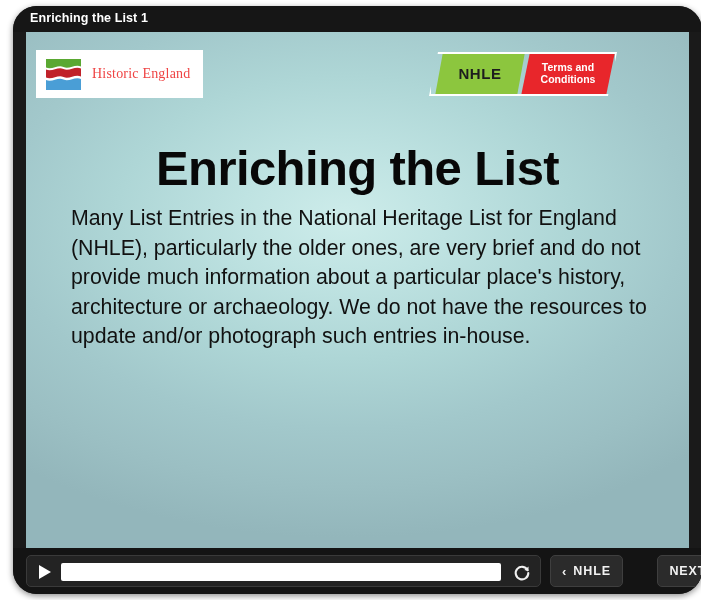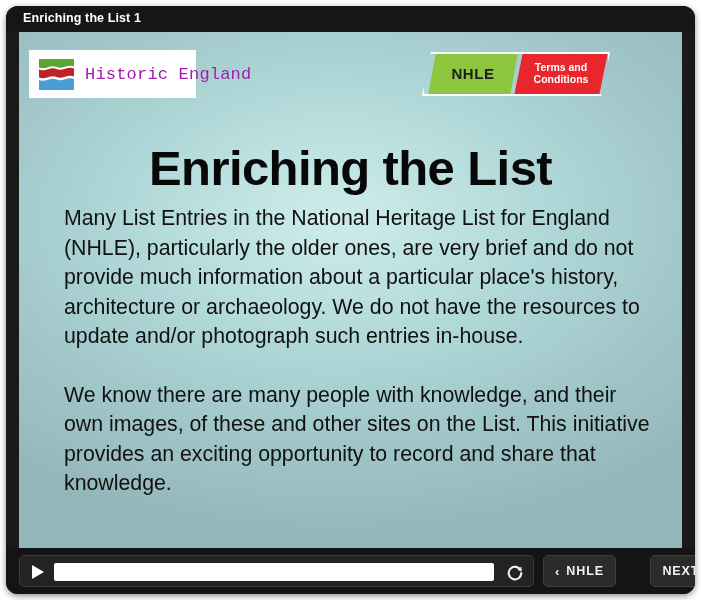--- a/index.html
+++ b/index.html
@@ -8,26 +8,26 @@
     width: 701px;
     height: 600px;
     background: #ffffff;
     font-family: "Liberation Sans", sans-serif;
     overflow: hidden;
   }
 
   
   #player-frame {
     position: absolute;
-    left: 6px;
+    left: 13px;
     top: 6px;
     width: 689px;
     height: 588px;
     background: #1a1a1a;
-    border-radius: 12px;
+    border-radius: 24px;
     box-shadow: 0 2px 6px rgba(0,0,0,0.45);
     overflow: hidden;
   }
 
   
   #title-bar {
     position: absolute;
     left: 0; top: 0;
     width: 689px;
     height: 26px;
@@ -74,23 +74,23 @@
     align-items: center;
     padding-left: 10px;
   }
   #he-logo-mark {
     width: 35px;
     height: 31px;
     flex: none;
   }
   #he-logo-text {
     margin-left: 11px;
-    font-size: 17px;
-    color: #a21caf;
-    font-family: Liberation Mono, monospace;
+    font-size: 14px;
+    color: #ef4444;
+    font-family: Liberation Serif, serif;
     letter-spacing: 0.2px;
     white-space: nowrap;
   }
 
   
   #badge-group {
     position: absolute;
     left: 403px;
     top: 20px;
     width: 188px;
@@ -261,21 +261,20 @@
         <span>
           <span>Terms and</span><br>
           <span>Conditions</span>
         </span>
       </div>
       <div id="badge-outline"></div>
     </div>
 
     <div id="slide-body">
       <p class="slide-para">Many List Entries in the National Heritage List for England (NHLE), particularly the older ones, are very brief and do not provide much information about a particular place's history, architecture or archaeology. We do not have the resources to update and/or photograph such entries in-house.</p>
-      <p class="slide-para">We know there are many people with knowledge, and their own images, of these and other sites on the List. This initiative provides an exciting opportunity to record and share that knowledge.</p>
     </div>
 
   </div>
 
   <div id="control-bar">
 
     <div id="transport-panel">
       <div id="play-button">
         <div id="play-icon"></div>
       </div>

